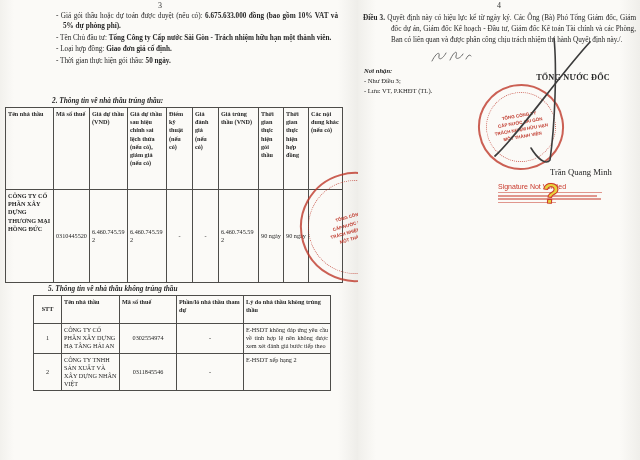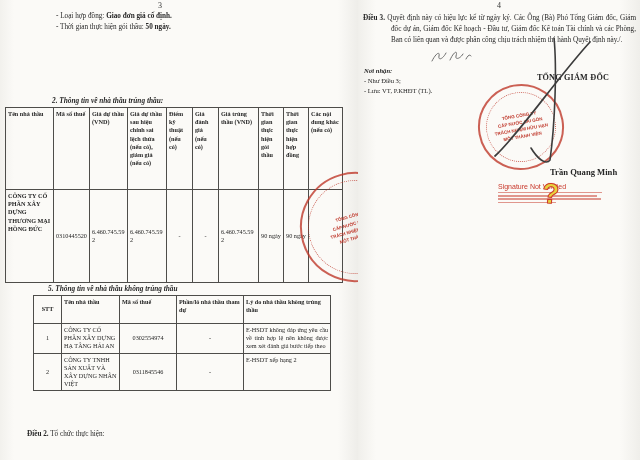--- a/index.html
+++ b/index.html
@@ -47,21 +47,21 @@
          text-align:justify;padding-left:28px;text-indent:-28px;box-sizing:border-box;}
   .dieu3 .lbl{font-weight:bold;}
 
   .initials{position:absolute;left:72px;top:47px;}
 
   .noinhan{position:absolute;left:6px;top:66px;font-size:6.6px;line-height:1.55;}
   .noinhan .lbl{font-weight:bold;font-style:italic;}
 
   .signer-title{position:absolute;left:150px;top:73px;width:130px;text-align:center;
                 font-weight:bold;font-size:8.2px;letter-spacing:.2px;}
-  .signer-name{position:absolute;left:192px;top:167px;font-weight:bold;font-size:8.6px;}
+  .signer-name{position:absolute;left:192px;top:167px;font-weight:normal;font-size:8.6px;}
 
   .stamp{border-radius:50%;}
   .stamp .ring{position:absolute;inset:0;border:2px solid rgba(190,52,38,.78);border-radius:50%;}
   .stamp .ring2{position:absolute;inset:8px;border:1.2px dotted rgba(190,52,38,.7);border-radius:50%;}
   .stamp .txt{position:absolute;inset:0;display:flex;flex-direction:column;justify-content:center;
               align-items:center;color:#bf372a;font-weight:bold;text-align:center;
               font-family:"Liberation Sans",sans-serif;}
   .stamp1{position:absolute;left:300px;top:172px;width:110px;height:110px;transform:rotate(-16deg);}
   .stamp1 .txt{font-size:4.4px;line-height:1.7;}
   .stamp2{position:absolute;left:120px;top:84px;width:86px;height:86px;transform:rotate(-10deg);}
@@ -79,20 +79,22 @@
 </style>
 </head>
 <body>
 
 <div class="canvas">
 
   <div class="page page3">
     <div class="pageno p3">3</div>
 
     <div class="bullets">
+      <div class="bullet"><span>- Giá gói thầu hoặc dự toán được duyệt (nếu có): </span><span class="val">6.675.633.000 đồng (bao gồm 10% VAT và 5% dự phòng phí).</span></div>
+      <div class="bullet"><span>- Tên Chủ đầu tư: </span><span class="val">Tổng Công ty Cấp nước Sài Gòn - Trách nhiệm hữu hạn một thành viên.</span></div>
       <div class="bullet"><span>- Loại hợp đồng: </span><span class="val">Giao đơn giá cố định.</span></div>
       <div class="bullet"><span>- Thời gian thực hiện gói thầu: </span><span class="val">50 ngày.</span></div>
     </div>
 
     <div class="sec-title sec2">2. Thông tin về nhà thầu trúng thầu:</div>
 
     <table class="t1">
       <colgroup>
         <col style="width:48px">
           <col style="width:36px">
@@ -172,43 +174,40 @@
       <tr>
         <td class="ctr">2</td>
         <td class="nm">CÔNG TY TNHH SẢN XUẤT VÀ XÂY DỰNG NHÂN VIỆT</td>
         <td class="ctr">0311845546</td>
         <td class="ctr">-</td>
         <td class="rsn">E-HSDT xếp hạng 2</td>
       </tr>
     </tbody>
       </table>
 
-    <div class="dieu2">
-      <span class="lbl">Điều 2.</span><span> Tổ chức thực hiện:</span>
-    </div>
   </div>
 
   <div class="page page4">
     <div class="pageno p4">4</div>
 
     <div class="dieu3">
       <span class="lbl">Điều 3.</span><span> Quyết định này có hiệu lực kể từ ngày ký. Các Ông (Bà) Phó Tổng Giám đốc, Giám đốc dự án, Giám đốc Kế hoạch - Đầu tư, Giám đốc Kế toán Tài chính và các Phòng, Ban có liên quan và được phân công chịu trách nhiệm thi hành Quyết định này./.</span>
     </div>
 
     <svg class="initials" width="42" height="18" viewBox="0 0 42 18">
       <path d="M2 14 C 6 6, 10 4, 9 9 C 8 14, 13 12, 16 6 M 20 13 C 24 4, 28 3, 26 9 C 25 13, 30 12, 33 7 M 36 12 C 38 8, 40 7, 41 9" stroke="#6d6d6d" stroke-width="1" fill="none" stroke-linecap="round"></path>
     </svg>
 
     <div class="noinhan">
       <div class="lbl">Nơi nhận:</div>
       <div>- Như Điều 3;</div>
       <div>- Lưu: VT, P.KHĐT (TL).</div>
     </div>
 
-    <div class="signer-title">TỔNG GIÁM ĐỐC</div>
+    <div class="signer-title">TỔNG NƯỚC ĐỐC</div>
 
     <div class="stamp stamp2">
       <div class="ring"></div>
       <div class="ring2"></div>
       <div class="txt">
         <div>TỔNG CÔNG TY</div>
         <div>CẤP NƯỚC SÀI GÒN</div>
         <div>TRÁCH NHIỆM HỮU HẠN</div>
         <div>MỘT THÀNH VIÊN</div>
       </div>

